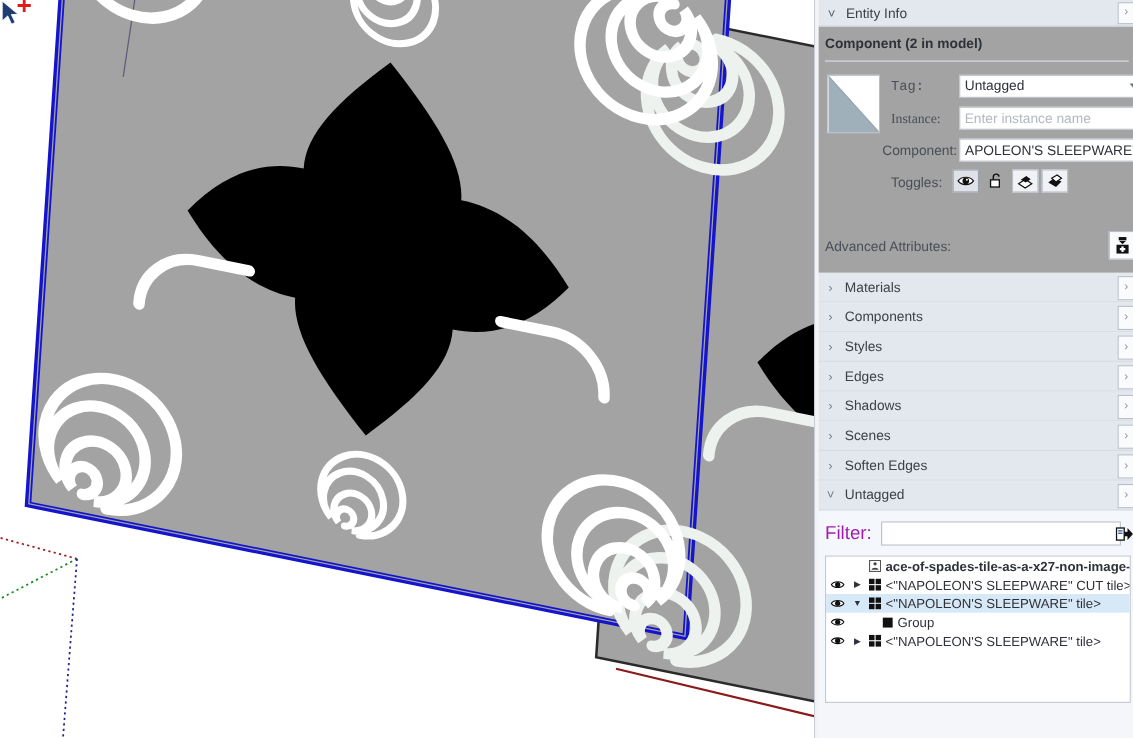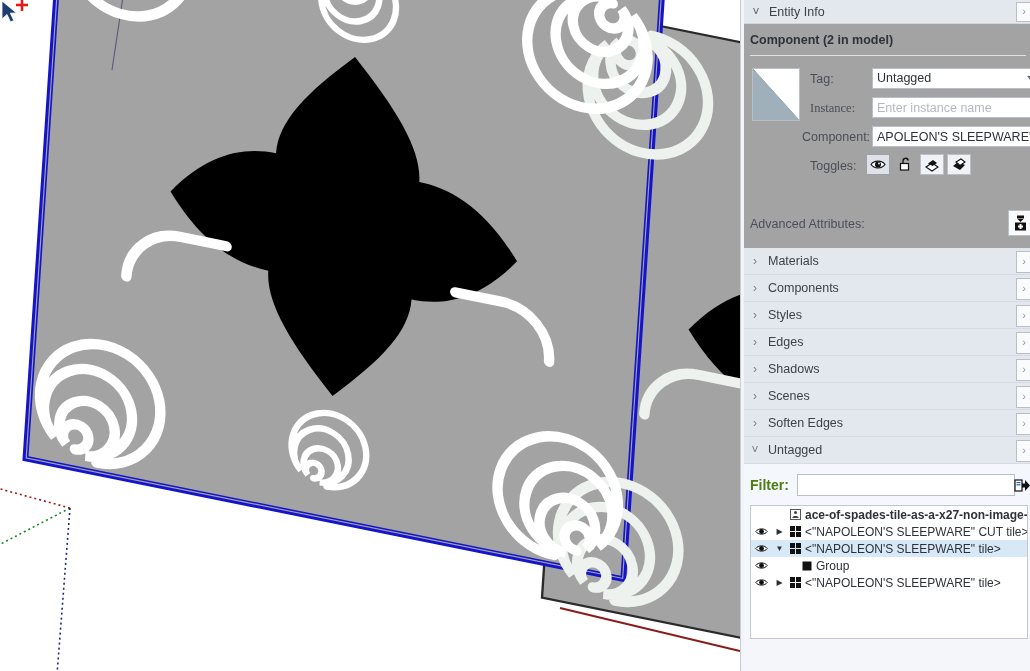--- a/index.html
+++ b/index.html
@@ -56,21 +56,21 @@
     border:1px solid #b9bfc9;background:#ffffff;box-sizing:border-box;overflow:hidden;
   }
   .thumb svg{display:block;}
 
   .lbl{position:absolute;color:#4a4f57;font-size:12.5px;text-align:left;}
   .fld{position:absolute;box-sizing:border-box;height:21px;
     border:1px solid #b9bfc9;background:#ffffff;font-size:12.5px;color:#2e3238;
     padding:0 4px;line-height:19px;font-family:"Liberation Sans",sans-serif;}
   .fld::placeholder{color:#b3b8c0;}
 
-  .lbl-tag{left:66px;top:16px;}
+  .lbl-tag{left:66px;top:16px;font-family:Liberation Mono, monospace;}
   .lbl-inst{left:66px;top:45px;font-family:Liberation Serif, serif;}
   .lbl-def{left:58px;top:74px;}
   .lbl-tog{left:66px;top:103px;text-align:center;}
 
   .sel-tag{left:128px;top:12px;width:172px;padding-right:16px;}
   .sel-arrow{position:absolute;right:8px;top:7px;width:0;height:0;
     border-left:4px solid transparent;border-right:4px solid transparent;
     border-top:5px solid #6a7079;}
   .in-inst{left:128px;top:41px;width:172px;}
   .in-def{left:128px;top:70px;width:172px;}
@@ -95,21 +95,21 @@
   }
   .sec .chev{width:10px;text-align:center;color:#7a808a;font-size:12px;line-height:1;}
   .sec .nm{font-size:12.5px;color:#3d4149;}
   .sec .rgtarrow{position:absolute;right:-2px;top:3px;
     width:14px;height:20px;border:1px solid #b9bfc9;background:#fafbfc;
     color:#8e949d;font-size:11px;line-height:19px;text-align:center;}
 
   
   .out-body{background:#f4f7fb;}
   .filter-row{display:flex;align-items:center;gap:8px;padding:10px 6px 9px 6px;position:relative;}
-  .filter-row .flbl{font-size:14px;color:#4d7c0f;font-weight:bold;}
+  .filter-row .flbl{font-size:17px;color:#a21caf;}
   .filter-in{width:218px;height:22px;box-sizing:border-box;border:1px solid #b9bfc9;
     background:#fff;font-size:12.5px;padding:0 4px;font-family:"Liberation Sans",sans-serif;}
   .filter-arrow{position:absolute;right:-2px;top:12px;width:20px;height:18px;
     display:flex;align-items:center;justify-content:center;}
 
   .tree{
     margin:0 2px 0 6px;border:1px solid #c3c8d0;background:#ffffff;
     height:134px;box-sizing:border-box;overflow:hidden;
   }
   .trow{height:17px;display:flex;align-items:center;white-space:nowrap;

